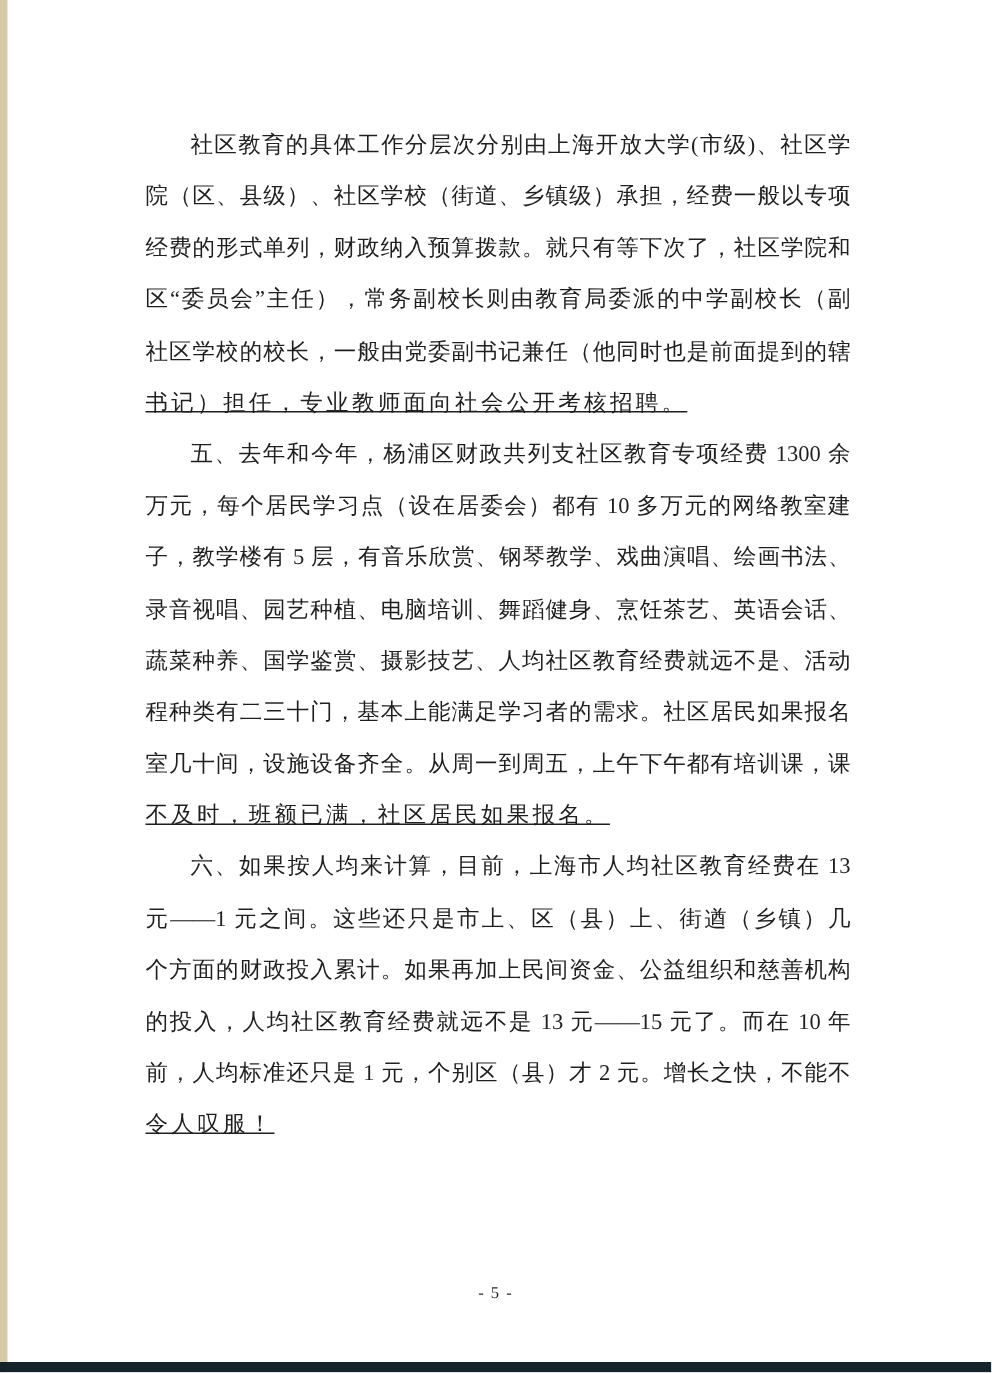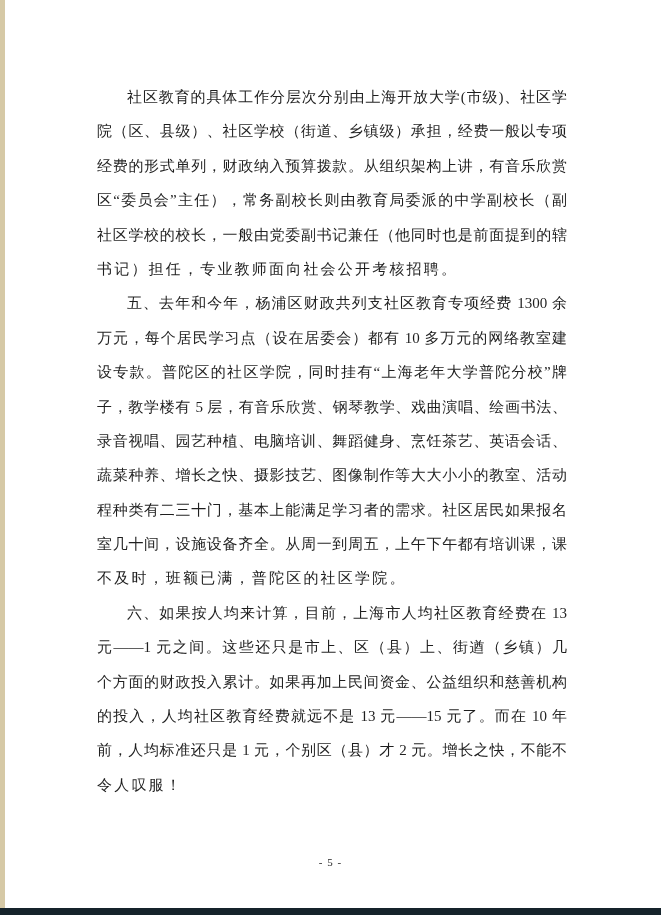--- a/index.html
+++ b/index.html
@@ -51,20 +51,21 @@
     text-justify: inter-ideograph;
     white-space: nowrap;
   }
   .line.first {
     text-indent: 2em;
   }
   .line.last {
     text-align: left;
     text-align-last: left;
     letter-spacing: 2.2px;
+    text-decoration: underline;
   }
   .footer {
     position: absolute;
     top: 856px;
     left: 0;
     width: 100%;
     text-align: center;
     font-size: 11px;
     letter-spacing: 1px;
     color: var(--ink, #1f1f1f);
@@ -72,35 +73,34 @@
 </style>
 </head>
 <body>
 
 <div class="page">
   <div class="edge-strip"></div>
   <div class="content">
       <div class="para">
         <div class="line first">社区教育的具体工作分层次分别由上海开放大学(市级)、社区学</div>
         <div class="line">院（区、县级）、社区学校（街道、乡镇级）承担，经费一般以专项</div>
-        <div class="line">经费的形式单列，财政纳入预算拨款。从组织架构上讲，有音乐欣赏</div>
+        <div class="line">经费的形式单列，财政纳入预算拨款。就只有等下次了，社区学院和</div>
         <div class="line">区“委员会”主任），常务副校长则由教育局委派的中学副校长（副</div>
         <div class="line">社区学校的校长，一般由党委副书记兼任（他同时也是前面提到的辖</div>
         <div class="line last">书记）担任，专业教师面向社会公开考核招聘。</div>
       </div>
       <div class="para">
         <div class="line first">五、去年和今年，杨浦区财政共列支社区教育专项经费 1300 余</div>
         <div class="line">万元，每个居民学习点（设在居委会）都有 10 多万元的网络教室建</div>
-        <div class="line">设专款。普陀区的社区学院，同时挂有“上海老年大学普陀分校”牌</div>
         <div class="line">子，教学楼有 5 层，有音乐欣赏、钢琴教学、戏曲演唱、绘画书法、</div>
         <div class="line">录音视唱、园艺种植、电脑培训、舞蹈健身、烹饪茶艺、英语会话、</div>
-        <div class="line">蔬菜种养、增长之快、摄影技艺、图像制作等大大小小的教室、活动</div>
+        <div class="line">蔬菜种养、国学鉴赏、摄影技艺、人均社区教育经费就远不是、活动</div>
         <div class="line">程种类有二三十门，基本上能满足学习者的需求。社区居民如果报名</div>
         <div class="line">室几十间，设施设备齐全。从周一到周五，上午下午都有培训课，课</div>
-        <div class="line last">不及时，班额已满，普陀区的社区学院。</div>
+        <div class="line last">不及时，班额已满，社区居民如果报名。</div>
       </div>
       <div class="para">
         <div class="line first">六、如果按人均来计算，目前，上海市人均社区教育经费在 13</div>
         <div class="line">元——1 元之间。这些还只是市上、区（县）上、街遒（乡镇）几</div>
         <div class="line">个方面的财政投入累计。如果再加上民间资金、公益组织和慈善机构</div>
         <div class="line">的投入，人均社区教育经费就远不是 13 元——15 元了。而在 10 年</div>
         <div class="line">前，人均标准还只是 1 元，个别区（县）才 2 元。增长之快，不能不</div>
         <div class="line last">令人叹服！</div>
       </div>
     </div>

